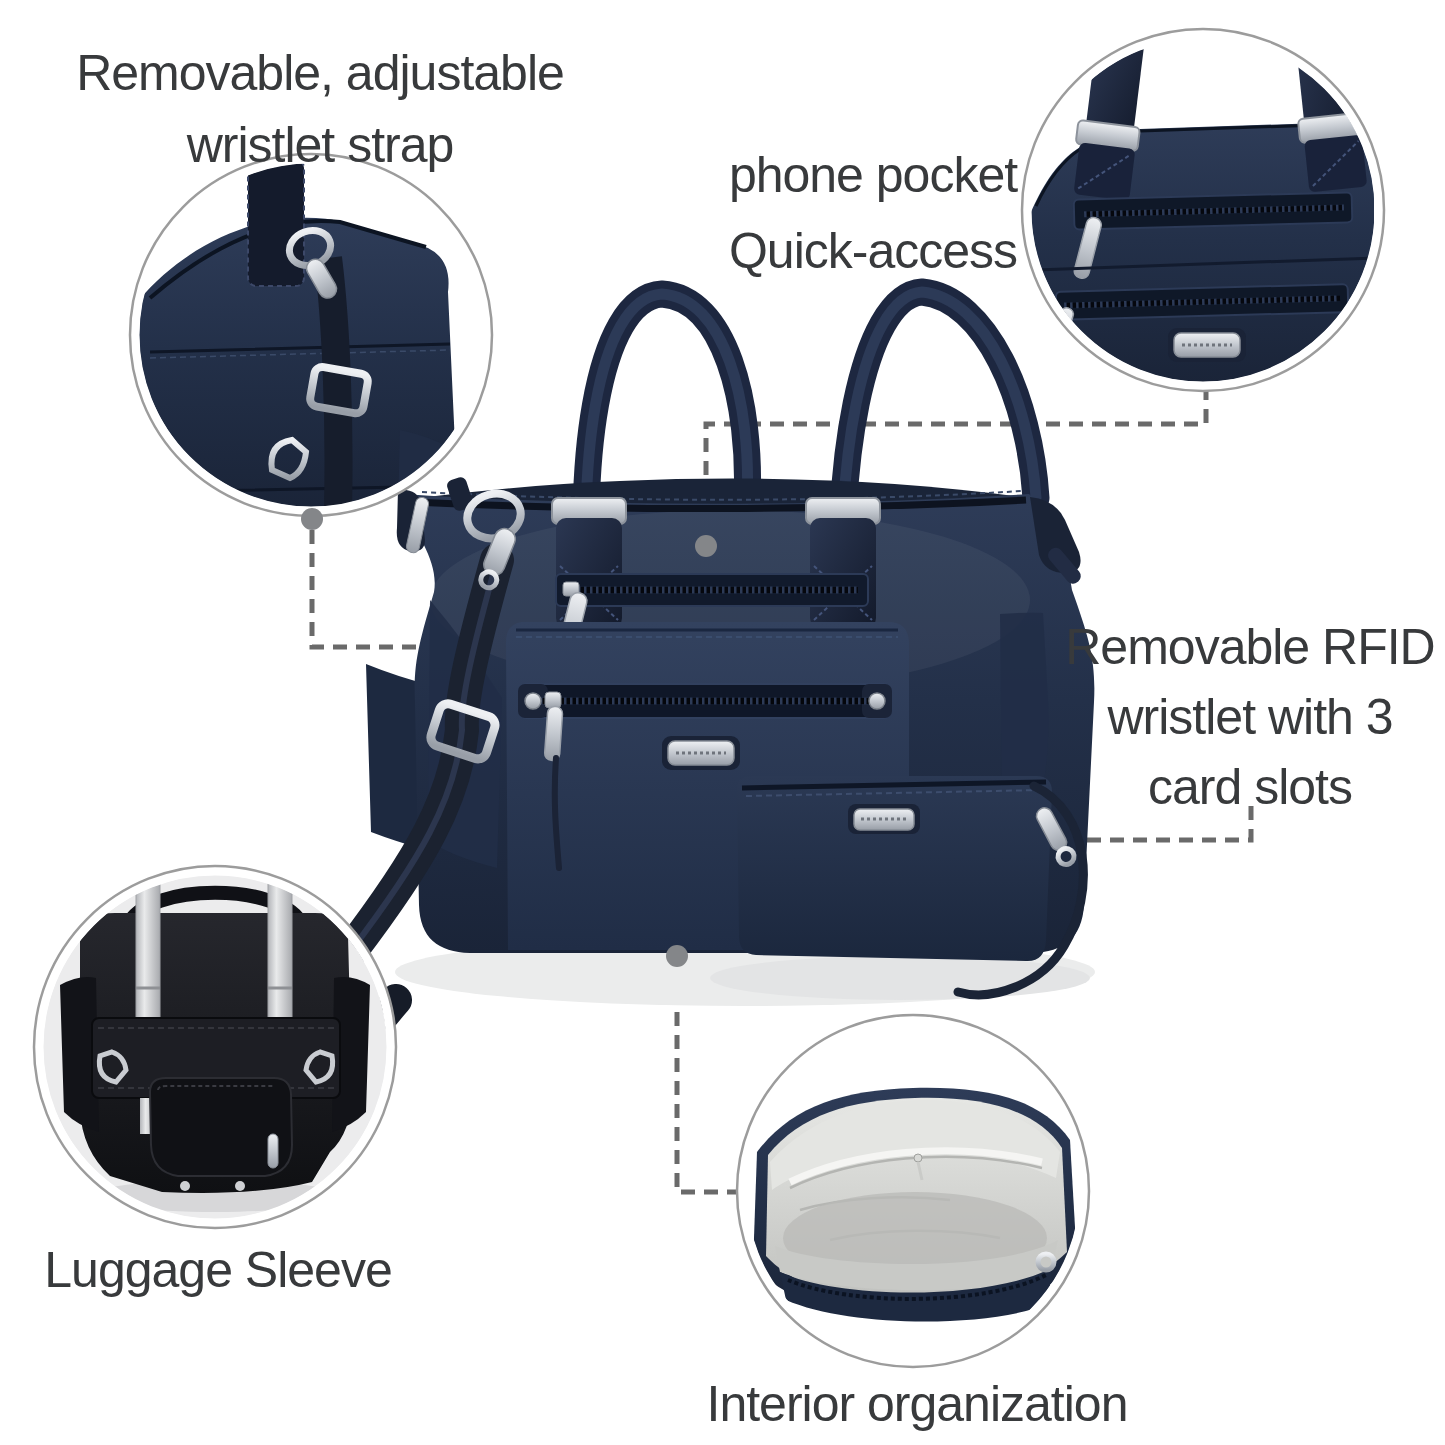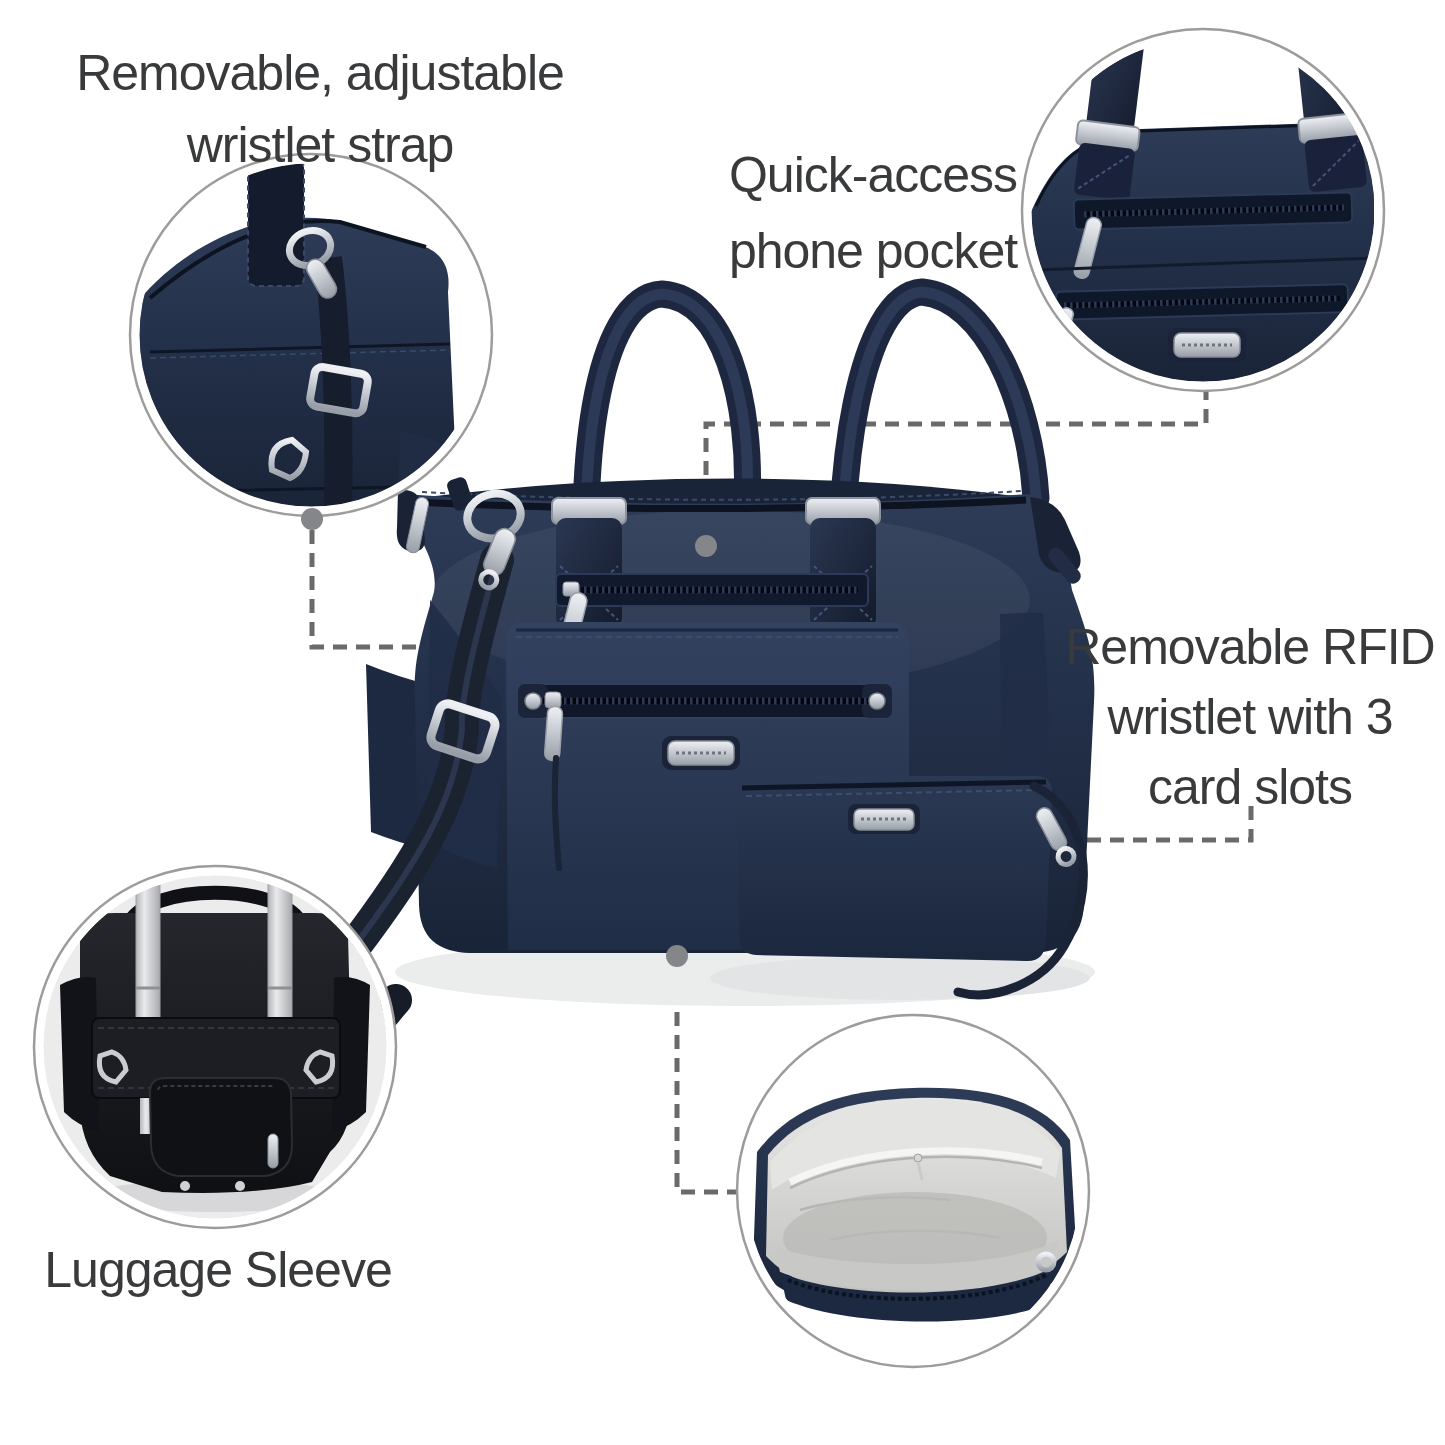--- a/index.html
+++ b/index.html
@@ -314,28 +314,31 @@
     <circle cx="677" cy="956" r="11"></circle>
   </g>
 </svg>
 
   <div class="label lbl-crossbody">
     <div>Removable, adjustable</div>
     <div>wristlet strap</div>
   </div>
 
   <div class="label lbl-phone">
+    <div>phone pocket</div>
     <div>Quick-access</div>
-    <div>phone pocket</div>
   </div>
 
   <div class="label lbl-rfid">
     <div>Removable RFID</div>
     <div>wristlet with 3</div>
     <div>card slots</div>
   </div>
 
   <div class="label lbl-luggage">
     <div>Luggage Sleeve</div>
   </div>
 
+  <div class="label lbl-interior">
+    <div>Interior organization</div>
+  </div>
 
 </div>
 
 </body></html>

